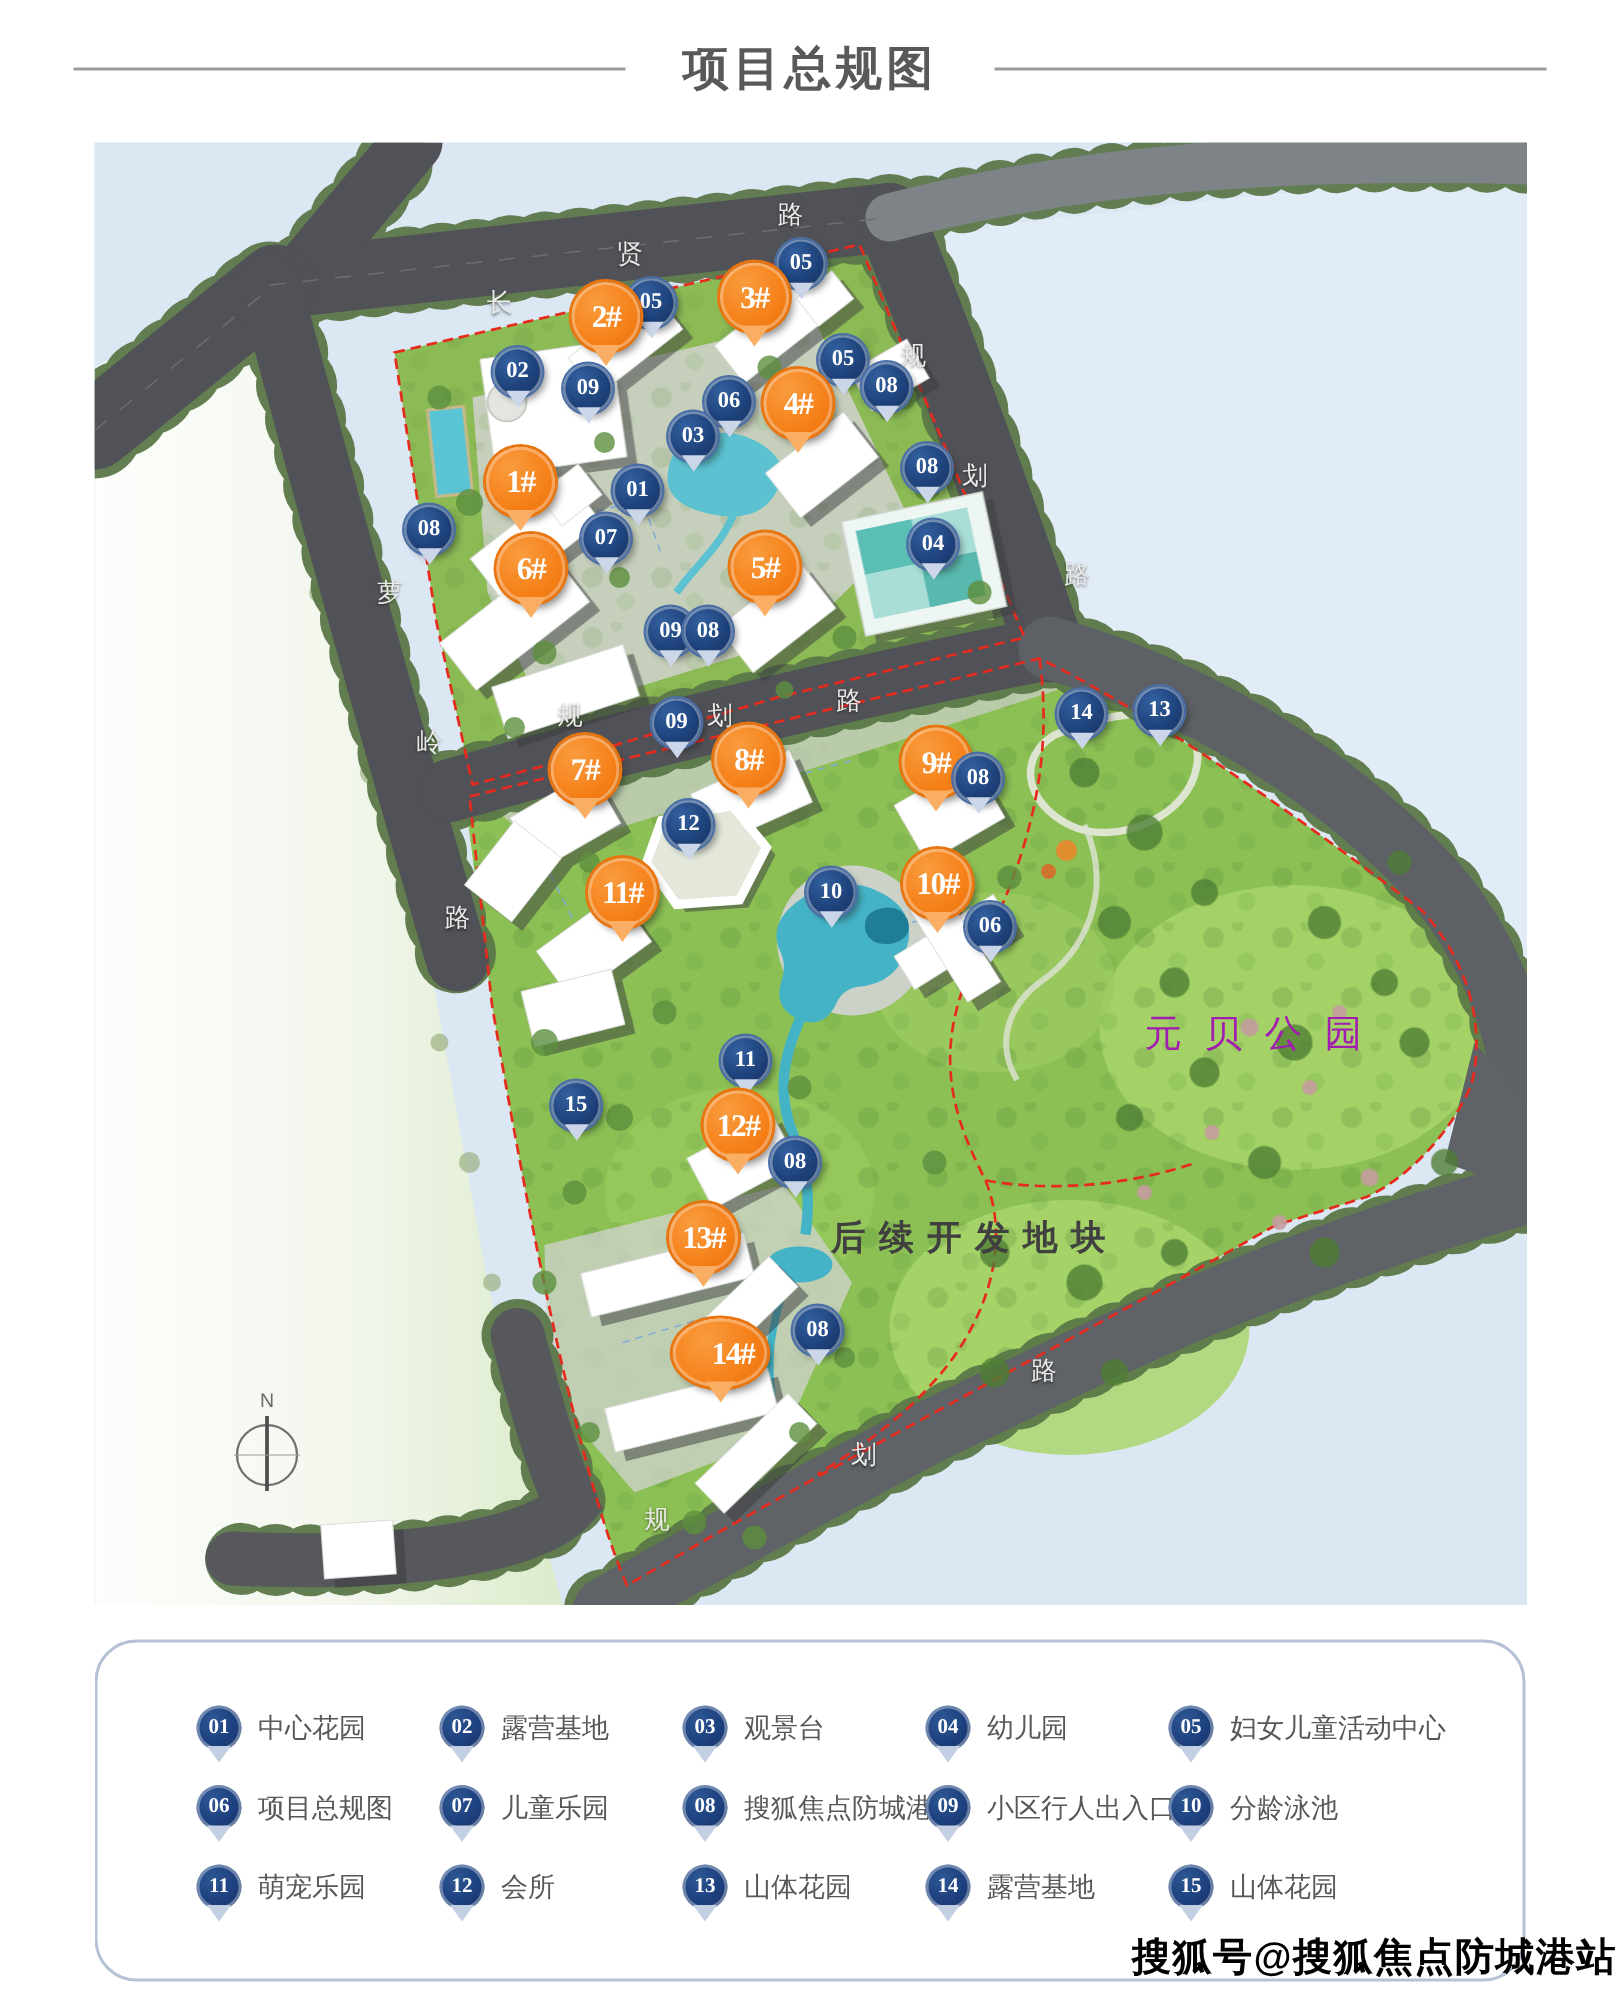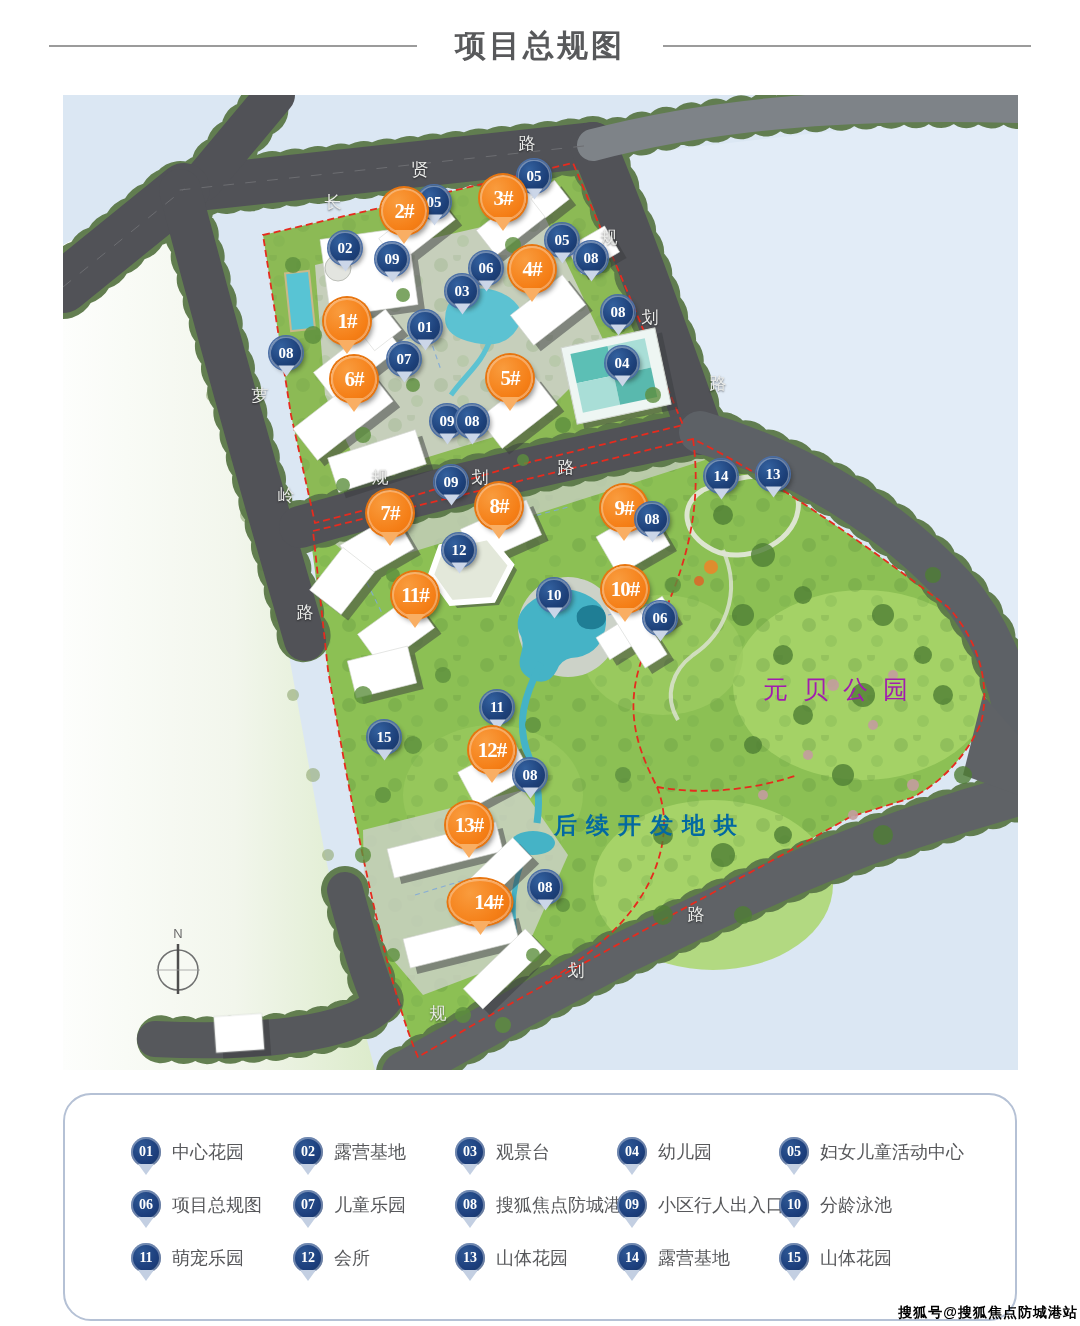--- a/index.html
+++ b/index.html
@@ -30,38 +30,38 @@
   .pin.blue{width:33px;height:33px;font-size:15px;
        background:radial-gradient(circle at 35% 30%,#33619f,#1d4079 58%,#17345f);
        box-shadow:0 0 0 1.5px #4a6ea6, inset 0 0 0 1.5px rgba(255,255,255,.35), 3px 3px 4px rgba(25,25,25,.4);}
   .pin.blue::after{border-width:11px 8px 0 8px;border-color:#cbd6e8 transparent transparent transparent;}
   
   .roadchar{transform:translate(-50%,-50%);font:17px "Liberation Serif","DejaVu Serif",serif;
        color:#eaebe9;text-shadow:0 1px 2px rgba(0,0,0,.55);z-index:4;}
   .arealabel{transform:translate(-50%,-50%);white-space:nowrap;z-index:4;
        font-family:"Liberation Serif","DejaVu Serif",serif;}
   .arealabel.light{font-size:25px;letter-spacing:15px;color:#a21caf;}
-  .arealabel.dark{font-size:23px;letter-spacing:9px;color:#0369a1;font-weight:bold;}
+  .arealabel.dark{font-size:23px;letter-spacing:9px;color:#404040;font-weight:bold;}
   
   .legend{position:absolute;left:63px;top:1093px;width:950px;height:224px;
           border:2px solid #b5c1d5;border-radius:28px;background:#fff;}
   #legend-grid{display:grid;grid-template-columns:162px 162px 162px 162px auto;
           grid-auto-rows:53px;align-items:center;padding:30px 0 0 66px;}
   .lg-item{display:flex;align-items:center;gap:11px;}
   .lpin{position:relative;flex:0 0 auto;width:30px;height:30px;border-radius:50%;
         display:flex;align-items:center;justify-content:center;
         background:radial-gradient(circle at 35% 30%,#2d5794,#1c3e7c 58%,#16325d);
         box-shadow:inset 0 0 0 2px rgba(255,255,255,.35);
         color:#fff;font:bold 14px "Liberation Serif","DejaVu Serif",serif;}
   .lpin::after{content:"";position:absolute;top:100%;left:50%;transform:translateX(-50%);
         margin-top:-3px;width:0;height:0;border-style:solid;
         border-width:11px 8px 0 8px;border-color:#c3cfe2 transparent transparent transparent;}
   .lg-label{font-size:18px;color:#57585b;white-space:nowrap;}
   
-  .watermark{position:absolute;right:2px;bottom:4px;font-size:14px;font-weight:bold;
+  .watermark{position:absolute;right:2px;bottom:4px;font-size:26px;font-weight:bold;
         color:#000;letter-spacing:1px;z-index:50;}
 </style>
 </head>
 <body>
 
 <div class="page">
 
   <div class="titlebar">
     <span class="hline"></span>
     <h1>项目总规图</h1>

